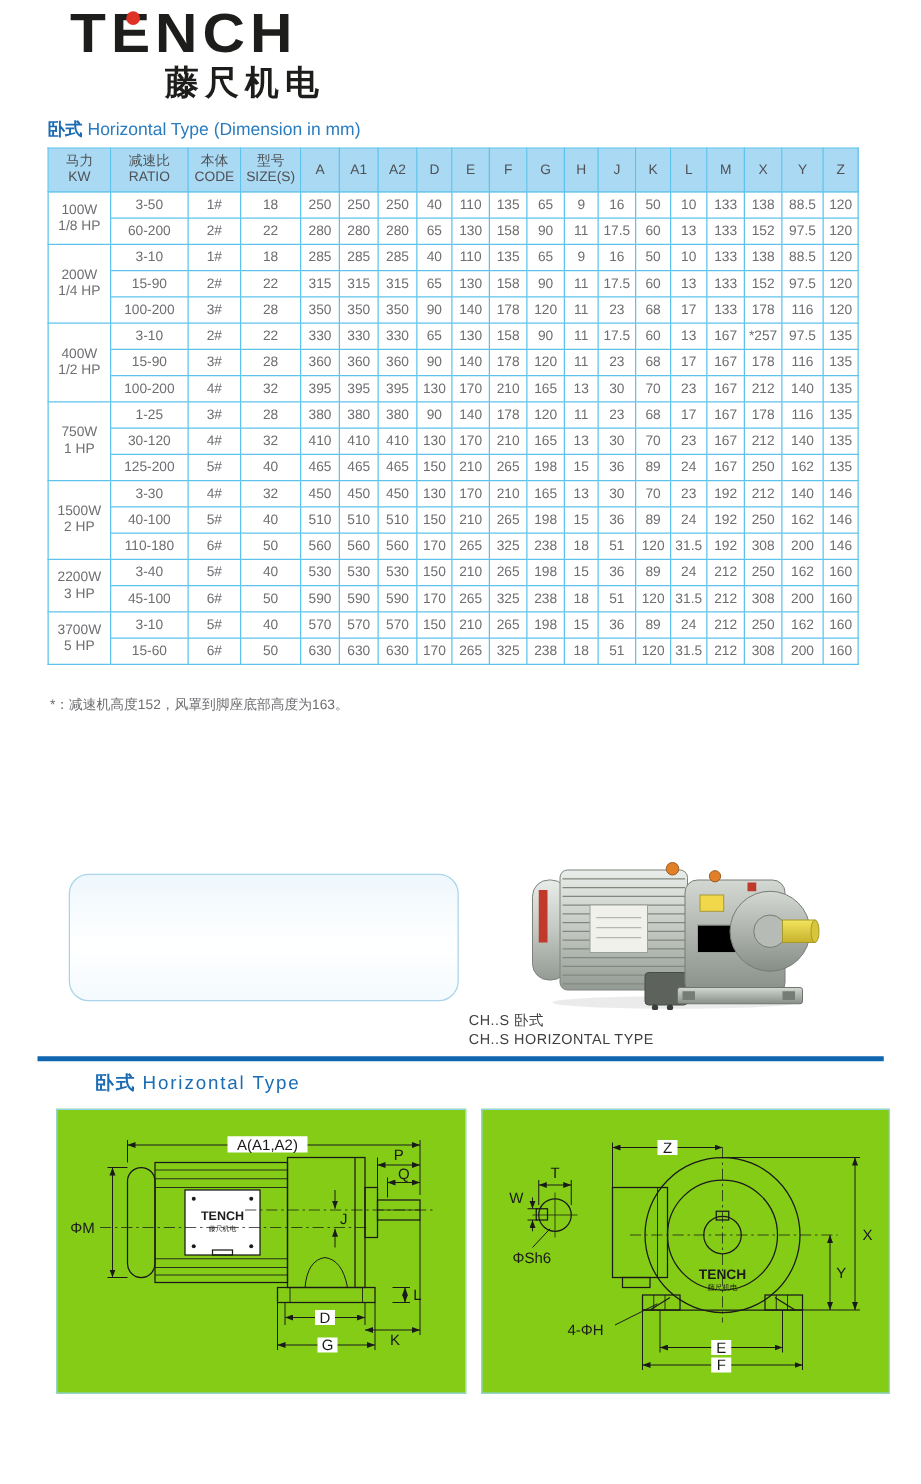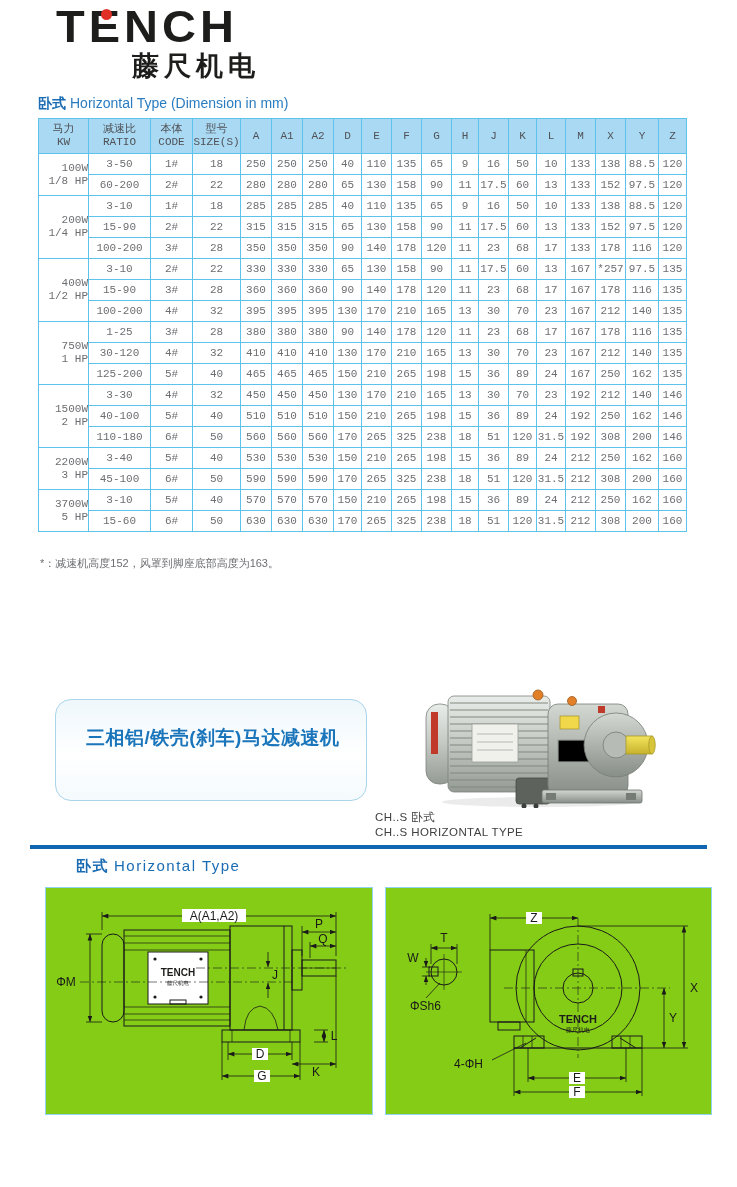--- a/index.html
+++ b/index.html
@@ -15,24 +15,24 @@
   .brand-sub { position:absolute; left:76px; top:44px; font-size:27px; font-weight:700; letter-spacing:5px; color:#1d1d1b; }
 
   
   .sec1-title { left:38px; top:95px; font-size:14px; color:#2a7cc0; }
   .sec1-title .cn { font-weight:700; color:#1b6cb3; margin-right:4px; }
   .sec2-title { left:38px; top:857px; font-size:15px; color:#1b6cb3; letter-spacing:1.5px;padding-left:38px; }
   .sec2-title .cn { font-weight:700; margin-right:5px; }
 
   
   .tbl-wrap { left:38px; top:118px; }
-  table { border-collapse:collapse; table-layout:fixed; width:602px; font-size:11px; color:#6d6e71;font-family:Liberation Mono, monospace; }
+  table { border-collapse:collapse; table-layout:fixed; width:602px; font-size:11px; color:#6d6e71; }
   th { background:#a9d9f3; border:1px solid #5ec3ec; font-weight:400; color:#505156; font-size:11px; line-height:13px; height:35px; padding:0; }
   td { border:1px solid #5ec3ec; text-align:center; height:21px; padding:0; line-height:12px; }
-  td.power { line-height:13px;text-align:right; }
+  td.power { line-height:13px; }
 
   .footnote { left:40px; top:556px; font-size:11px; color:#6d6e71; }
 
   
   .banner { left:55px; top:699px; width:312px; height:102px; border:1px solid #a9d4ea; border-radius:16px;
             background:linear-gradient(180deg,#eef7fc 0%,#ffffff 55%,#f4fafd 100%); }
   .banner-cn { position:absolute; left:30px; top:25px; font-size:19px; font-weight:700; color:#1b75bb; letter-spacing:0.5px; }
   .banner-en { position:absolute; left:17px; top:58px; font-size:13.2px; color:#404042; white-space:nowrap; }
 
   
@@ -474,21 +474,20 @@
           <td>308</td>
           <td>200</td>
           <td>160</td>
         </tr>
       </tbody>
     </table>
 </div>
 <div class="abs footnote">*：减速机高度152，风罩到脚座底部高度为163。</div>
 
 <div class="abs banner">
-  <div class="banner-cn">三相铝/铁壳(刹车)马达减速机</div>
 </div>
 
 <svg class="abs motor-photo" width="240" height="126" viewBox="0 0 240 126">
   <defs>
     <linearGradient id="bodyG" x1="0" y1="0" x2="0" y2="1">
       <stop offset="0" stop-color="#e9ede9"></stop>
         <stop offset="0.5" stop-color="#c3c8c3"></stop>
         <stop offset="1" stop-color="#949a94"></stop>
     </linearGradient>
     <linearGradient id="gearG" x1="0" y1="0" x2="0" y2="1">

